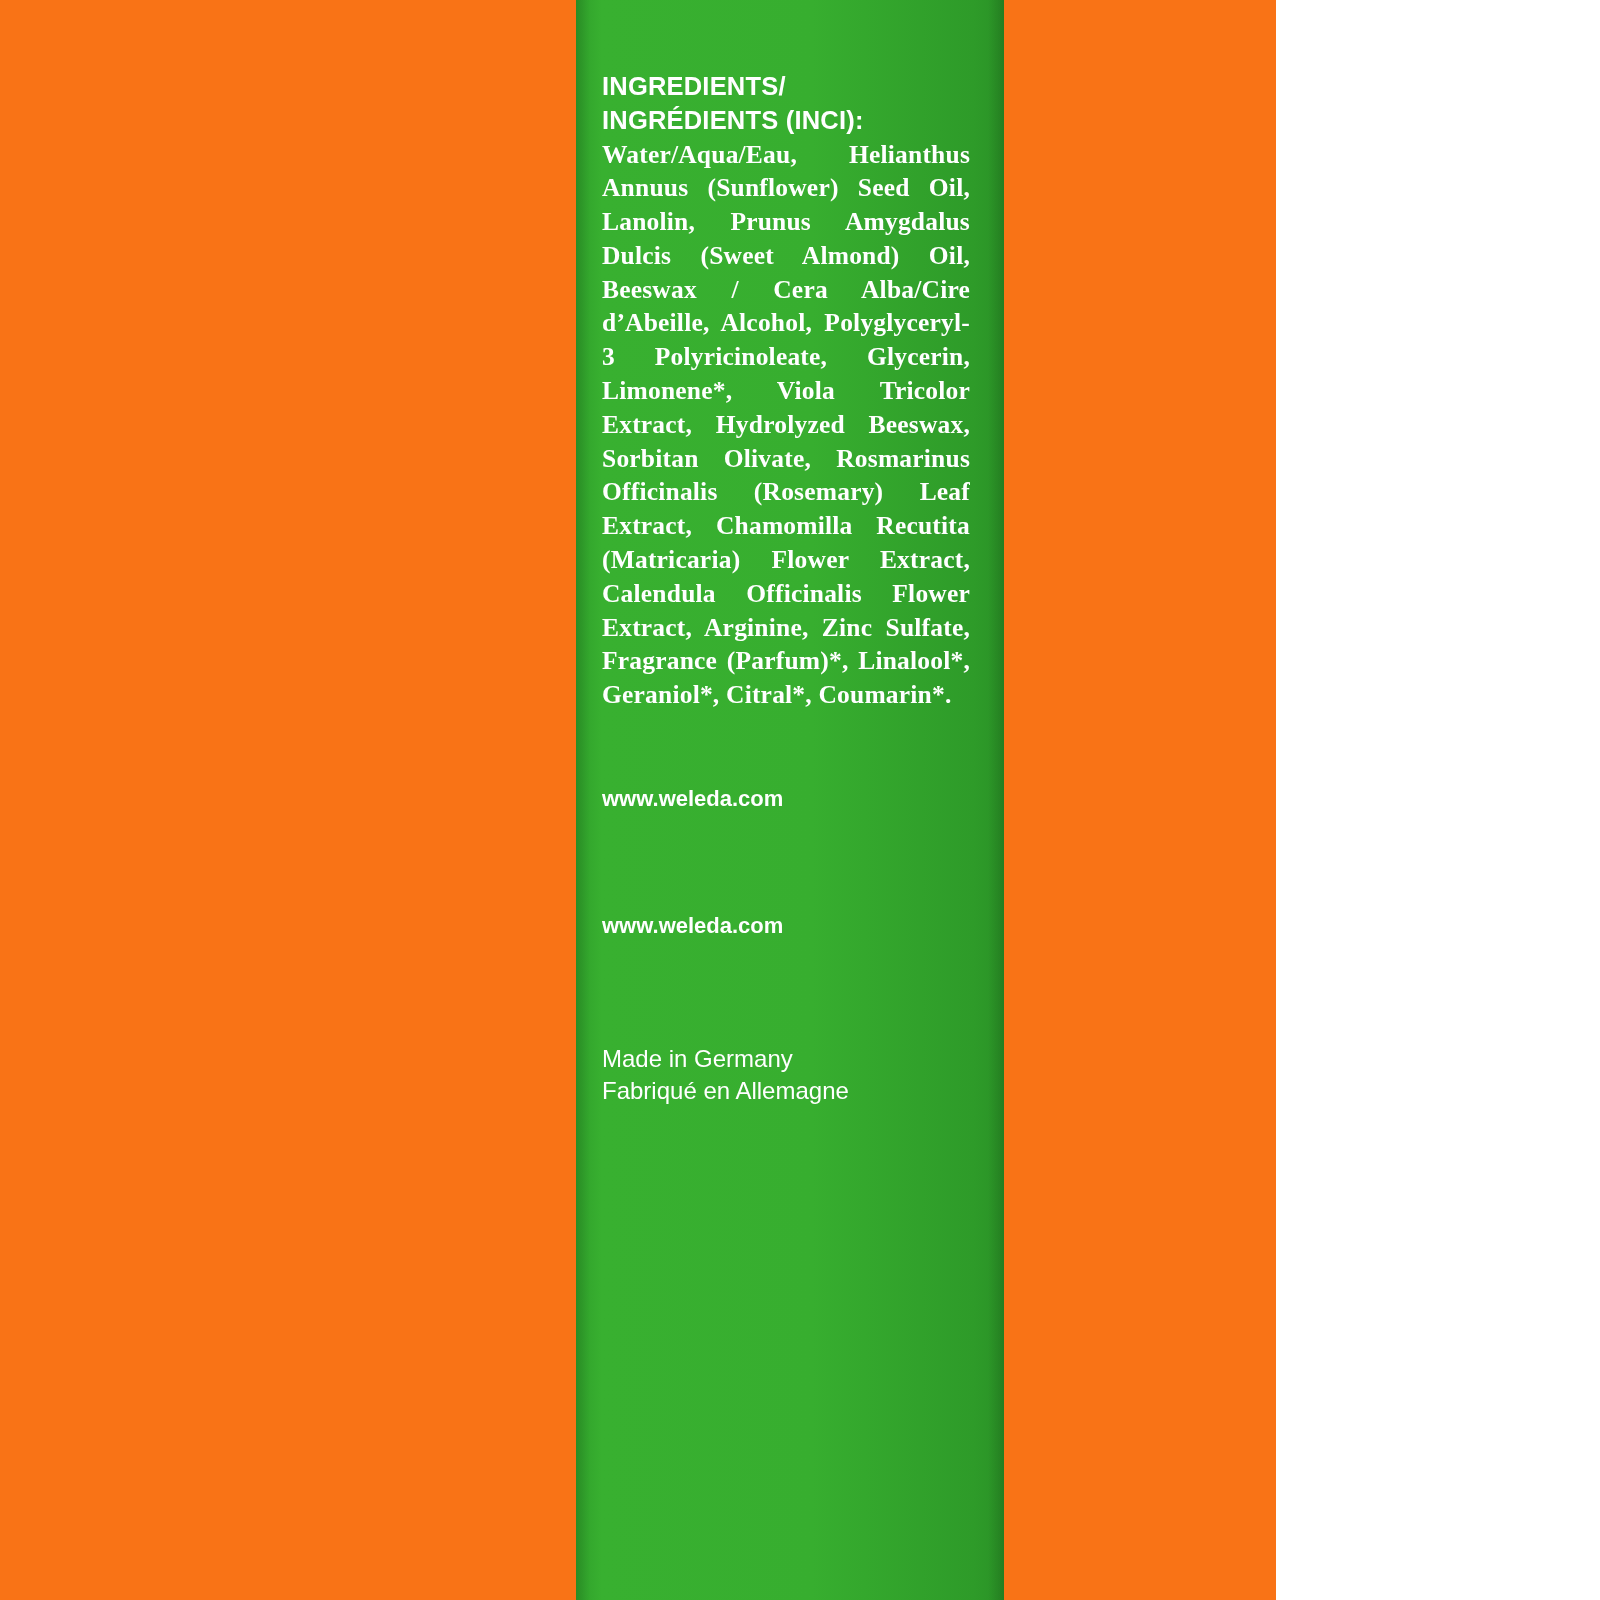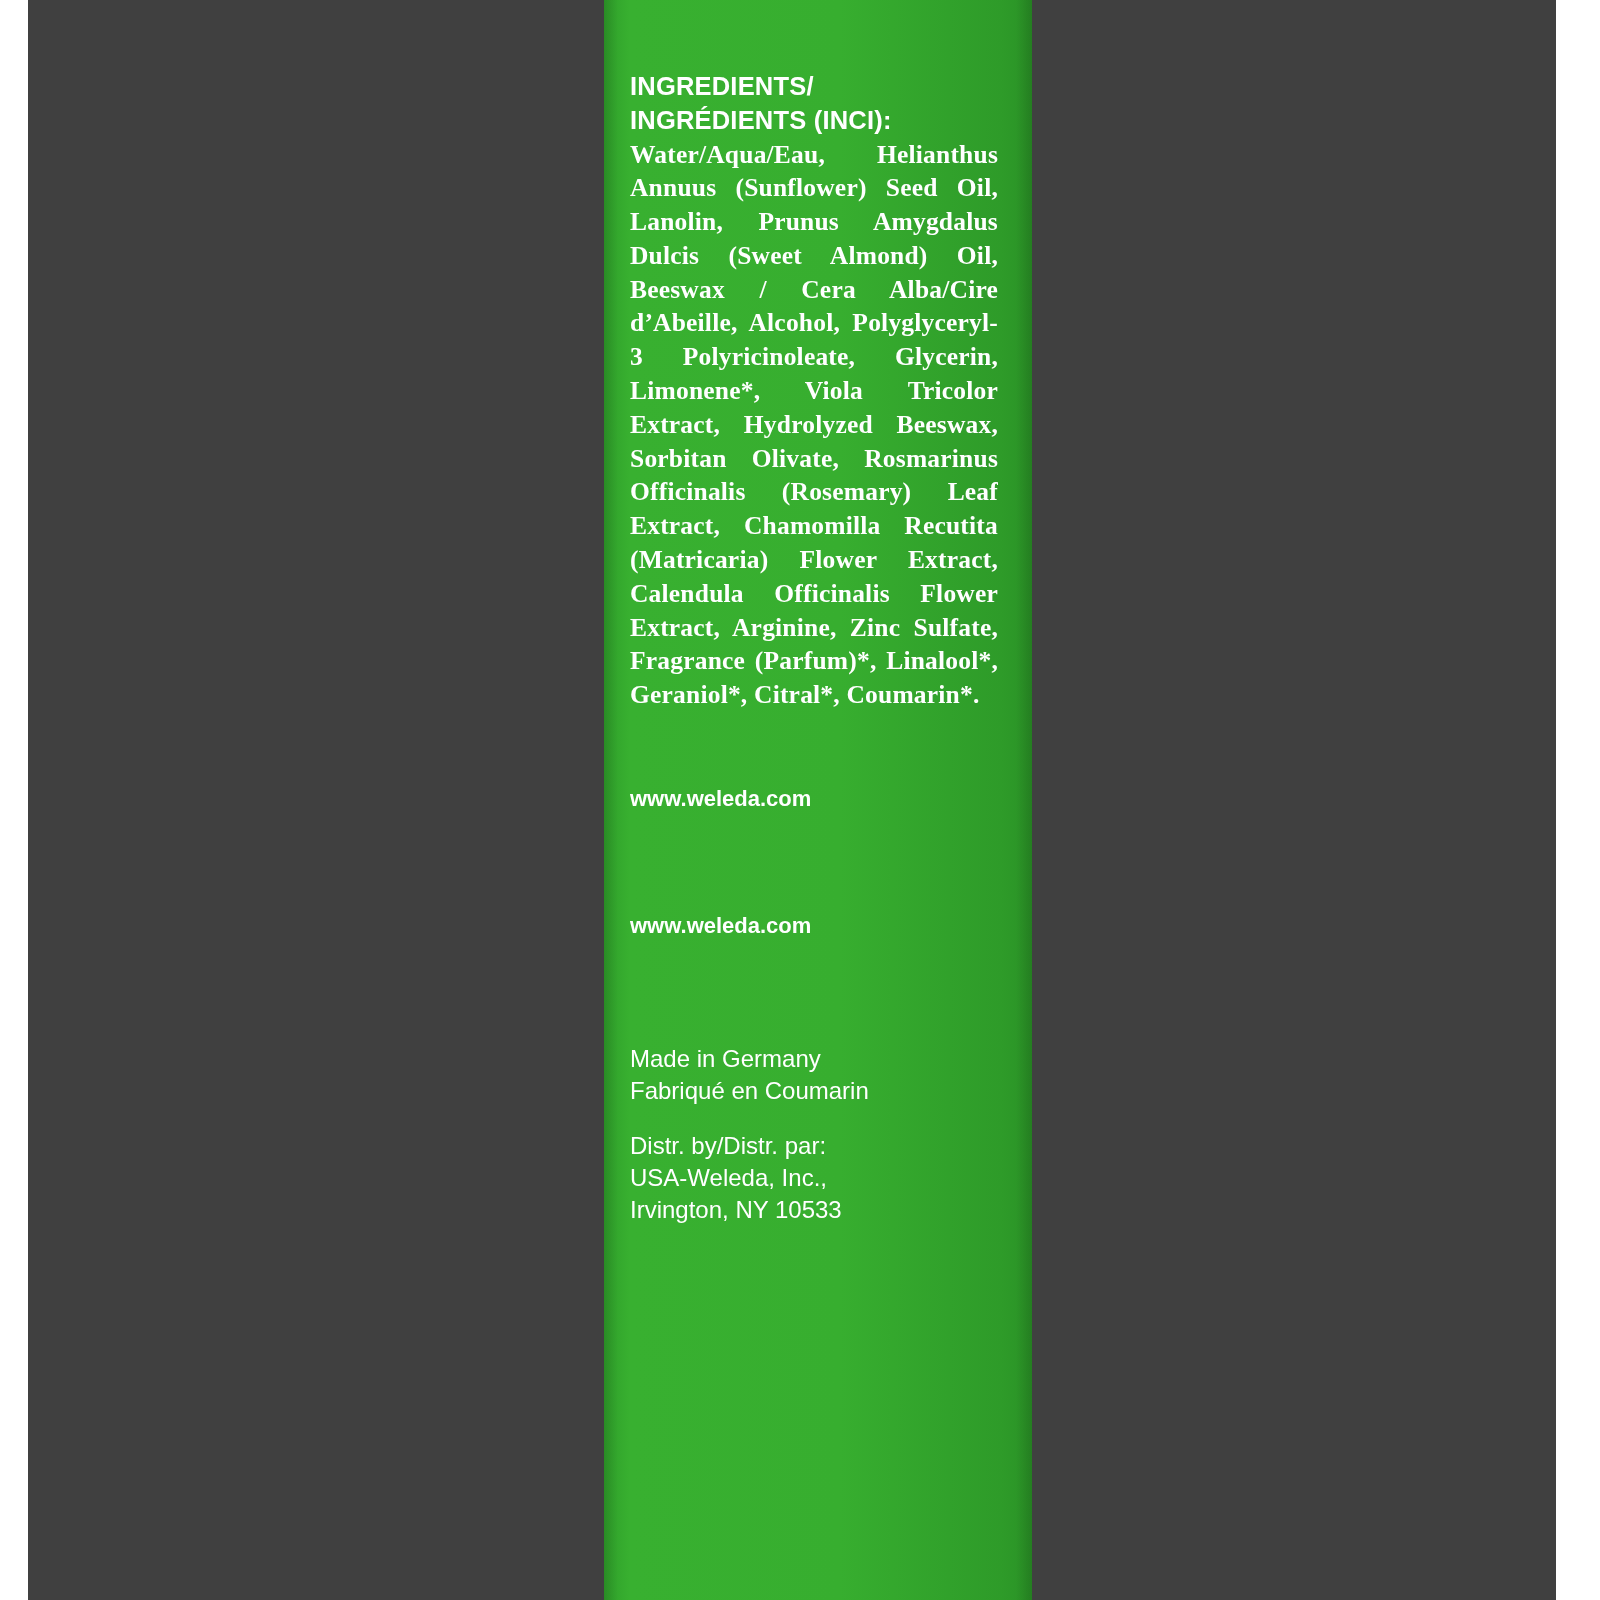--- a/index.html
+++ b/index.html
@@ -8,24 +8,23 @@
     background: #ffffff;
   }
   body {
     width: 1600px;
     height: 1600px;
     font-family: "Liberation Sans", sans-serif;
     overflow: hidden;
   }
   .page {
     position: relative;
-    width: 1528px;
+    width: 1276px;
     height: 1600px;
-    background: #404040;
-    margin-left: 28px;
+    background: #f97316;
   }
   
   .panel {
     position: absolute;
     left: 576px;
     top: 0;
     width: 428px;
     height: 1600px;
     background: #35ab2e;
     background: linear-gradient(90deg, #2f9f2a 0%, #38b030 6%, #37ae2f 55%, #2e9b29 93%, #2a9226 100%);
@@ -132,21 +131,18 @@
 
       <div class="block spaced-1">
         <div class="url">www.weleda.com</div>
       </div>
 
       <div class="block spaced-2">
         <div class="url">www.weleda.com</div>
       </div>
 
       <div class="origin">Made in Germany
-Fabriqué en Coumarin</div>
+Fabriqué en Allemagne</div>
 
-      <div class="distr">Distr. by/Distr. par:
-USA-Weleda, Inc.,
-Irvington, NY 10533</div>
 
     </div>
   </div>
 </div>
 
 </body></html>

